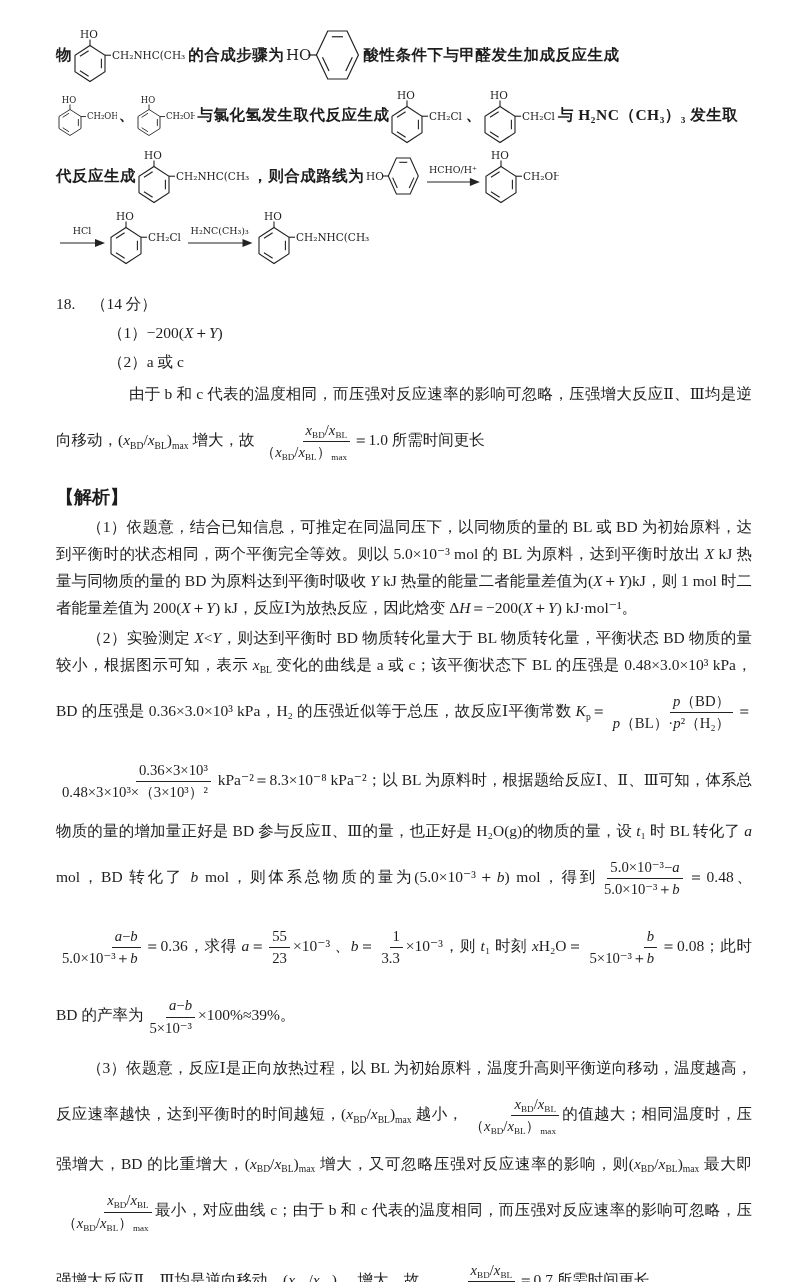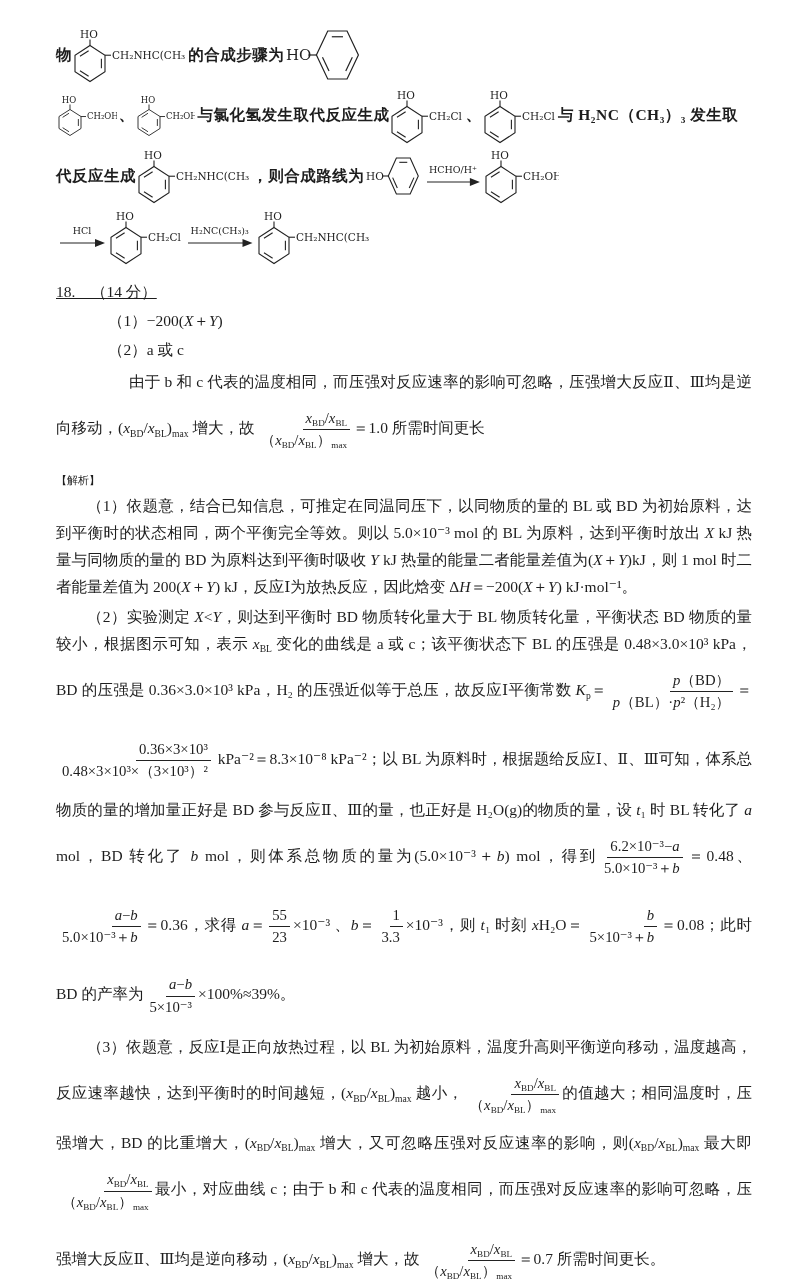--- a/index.html
+++ b/index.html
@@ -6,26 +6,26 @@
   .page{
     width:800px;min-height:1282px;margin:0 auto;background:#fff;color:#1d1d1d;
     font-family:"Liberation Serif","DejaVu Serif",serif;font-size:15.5px;
     padding:24px 48px 14px 56px;box-sizing:border-box;
     display:flex;flex-direction:column;
   }
   .doc-body{display:block;}
   .chem-row{display:flex;align-items:center;margin:2px 0;white-space:nowrap;}
   .chem-row .txt{font-weight:600;font-size:15.5px;letter-spacing:.5px;}
   .chem-svg{vertical-align:middle;margin:0 2px;flex:none;}
-  .answer-head{margin-top:12px;line-height:28px;text-decoration:underline;}
+  .answer-head{margin-top:24px;line-height:28px;}
   .answer-item{margin-left:52px;line-height:29px;}
   .answer-value{margin-left:76px;line-height:29px;}
   .para{text-align:justify;line-height:1.76;margin:2px 0;text-indent:2em;}
   .para.hang{text-indent:73px;margin-top:4px;}
-  .section-head{font-family:"Liberation Sans","DejaVu Sans",sans-serif;font-weight:400;font-size:11px;margin:8px 0 4px;}
+  .section-head{font-family:"Liberation Sans","DejaVu Sans",sans-serif;font-weight:700;font-size:18px;margin:8px 0 4px;}
   .var{font-style:italic;}
   sub{font-size:.62em;vertical-align:-.35em;line-height:0;}
   .frac{display:inline-flex;flex-direction:column;align-items:flex-end;vertical-align:middle;
         margin:14px 3px;line-height:1.3;font-size:.95em;text-indent:0;}
   .frac .num{border-bottom:1.2px solid #222;padding:0 3px 1px;white-space:nowrap;}
   .frac .den{padding:1px 3px 0;white-space:nowrap;}
   .frac *{text-indent:0;}
   .page-footer{margin-top:auto;text-align:center;font-size:13px;letter-spacing:2px;padding:12px 0 14px;}
 </style>
 </head>
@@ -47,20 +47,21 @@
         </svg>
         <span class="txt">的合成步骤为</span>
         <svg width="75.4" height="54" class="chem-svg">
           <text x="0" y="32.25" fill="#222222" font-size="15" font-family="DejaVu Serif, Liberation Serif, serif" text-anchor="start">HO</text>
           <line x1="22.400000000000002" y1="27" x2="30.400000000000002" y2="27" stroke="#222222" stroke-width="1.2"></line>
           <polygon points="30.400000000000002,27 41.74,3 61.06,3 72.4,27 61.06,51 41.74,51" fill="none" stroke="#222222" stroke-width="1.2"></polygon>
           <line x1="45.820384000000004" y1="8.76" x2="56.97961600000001" y2="8.76" stroke="#222222" stroke-width="1.2"></line>
           <line x1="66.325792" y1="29.1888" x2="59.775808000000005" y2="43.0512" stroke="#222222" stroke-width="1.2"></line>
           <line x1="43.024192000000006" y1="43.0512" x2="36.474208000000004" y2="29.1888" stroke="#222222" stroke-width="1.2"></line>
         </svg>
+        <span class="txt">酸性条件下与甲醛发生加成反应生成</span>
       </div>
       <div class="chem-row">
         <svg width="58.69" height="45.5" class="chem-svg">
           <polygon points="12,16.5 23,23.52 23,35.480000000000004 12,42.5 1,35.480000000000004 1,23.52" fill="none" stroke="#222222" stroke-width="0.9"></polygon>
           <line x1="20.36" y1="26.045952" x2="20.36" y2="32.954048" stroke="#222222" stroke-width="0.9"></line>
           <line x1="10.9968" y1="38.739776" x2="4.6432" y2="34.685024" stroke="#222222" stroke-width="0.9"></line>
           <line x1="4.643199999999999" y1="24.314975999999998" x2="10.9968" y2="20.260224" stroke="#222222" stroke-width="0.9"></line>
           <line x1="12" y1="16.5" x2="12" y2="11.5" stroke="#222222" stroke-width="0.9"></line>
           <text x="11" y="9.5" fill="#222222" font-size="8.5" font-family="DejaVu Serif, Liberation Serif, serif" text-anchor="middle">HO</text>
           <line x1="23" y1="23.52" x2="28" y2="23.52" stroke="#222222" stroke-width="0.9"></line>
@@ -179,21 +180,21 @@
         </span><span class="txt">＝1.0 所需时间更长</span></div>
       <div class="section-head"><span class="bold">【解析】</span></div>
       <div class="para"><span class="txt">（1）依题意，结合已知信息，可推定在同温同压下，以同物质的量的 BL 或 BD 为初始原料，达到平衡时的状态相同，两个平衡完全等效。则以 5.0×10⁻³ mol 的 BL 为原料，达到平衡时放出 </span><span class="var">X</span><span class="txt"> kJ 热量与同物质的量的 BD 为原料达到平衡时吸收 </span><span class="var">Y</span><span class="txt"> kJ 热量的能量二者能量差值为(</span><span class="var">X</span><span class="txt">＋</span><span class="var">Y</span><span class="txt">)kJ，则 1 mol 时二者能量差值为 200(</span><span class="var">X</span><span class="txt">＋</span><span class="var">Y</span><span class="txt">) kJ，反应Ⅰ为放热反应，因此焓变 Δ</span><span class="var">H</span><span class="txt">＝−200(</span><span class="var">X</span><span class="txt">＋</span><span class="var">Y</span><span class="txt">) kJ·mol⁻¹。</span></div>
       <div class="para"><span class="txt">（2）实验测定 </span><span class="var">X</span><span class="txt">&lt;</span><span class="var">Y</span><span class="txt">，则达到平衡时 BD 物质转化量大于 BL 物质转化量，平衡状态 BD 物质的量较小，根据图示可知，表示 </span><span class="var">x</span><sub>BL</sub><span class="txt"> 变化的曲线是 a 或 c；该平衡状态下 BL 的压强是 0.48×3.0×10³ kPa，BD 的压强是 0.36×3.0×10³ kPa，H₂ 的压强近似等于总压，故反应Ⅰ平衡常数 </span><span class="var">K</span><sub>p</sub><span class="txt">＝</span><span class="frac">
           <span class="num"><span class="var">p</span><span class="txt">（BD）</span></span>
           <span class="den"><span class="var">p</span><span class="txt">（BL）·</span><span class="var">p</span><span class="txt">²（H₂）</span></span>
         </span><span class="txt">＝</span><span class="frac">
           <span class="num"><span class="txt">0.36×3×10³</span></span>
           <span class="den"><span class="txt">0.48×3×10³×（3×10³）²</span></span>
         </span><span class="txt"> kPa⁻²＝8.3×10⁻⁸ kPa⁻²；以 BL 为原料时，根据题给反应Ⅰ、Ⅱ、Ⅲ可知，体系总物质的量的增加量正好是 BD 参与反应Ⅱ、Ⅲ的量，也正好是 H₂O(g)的物质的量，设 </span><span class="var">t</span><span class="txt">₁ 时 BL 转化了 </span><span class="var">a</span><span class="txt"> mol，BD 转化了 </span><span class="var">b</span><span class="txt"> mol，则体系总物质的量为(5.0×10⁻³＋</span><span class="var">b</span><span class="txt">) mol，得到</span><span class="frac">
-          <span class="num"><span class="txt">6.2×10⁻³−</span><span class="var">a</span></span>
+          <span class="num"><span class="txt">5.0×10⁻³−</span><span class="var">a</span></span>
           <span class="den"><span class="txt">5.0×10⁻³＋</span><span class="var">b</span></span>
         </span><span class="txt">＝0.48、</span><span class="frac">
           <span class="num"><span class="var">a</span><span class="txt">−</span><span class="var">b</span></span>
           <span class="den"><span class="txt">5.0×10⁻³＋</span><span class="var">b</span></span>
         </span><span class="txt">＝0.36，求得 </span><span class="var">a</span><span class="txt">＝</span><span class="frac">
           <span class="num"><span class="txt">55</span></span>
           <span class="den"><span class="txt">23</span></span>
         </span><span class="txt">×10⁻³ 、</span><span class="var">b</span><span class="txt">＝</span><span class="frac">
           <span class="num"><span class="txt">1</span></span>
           <span class="den"><span class="txt">3.3</span></span>

